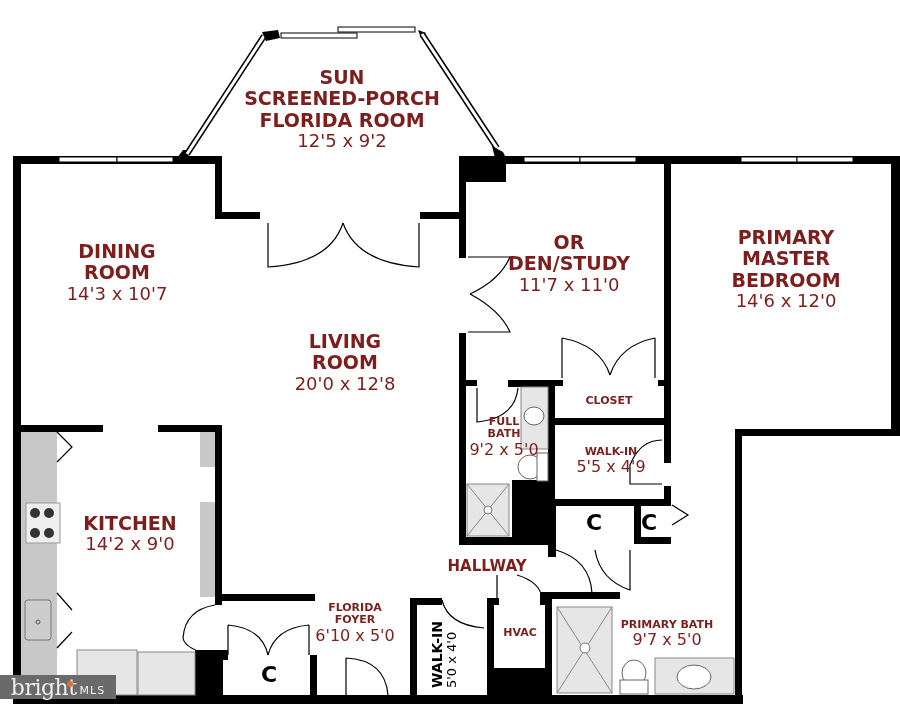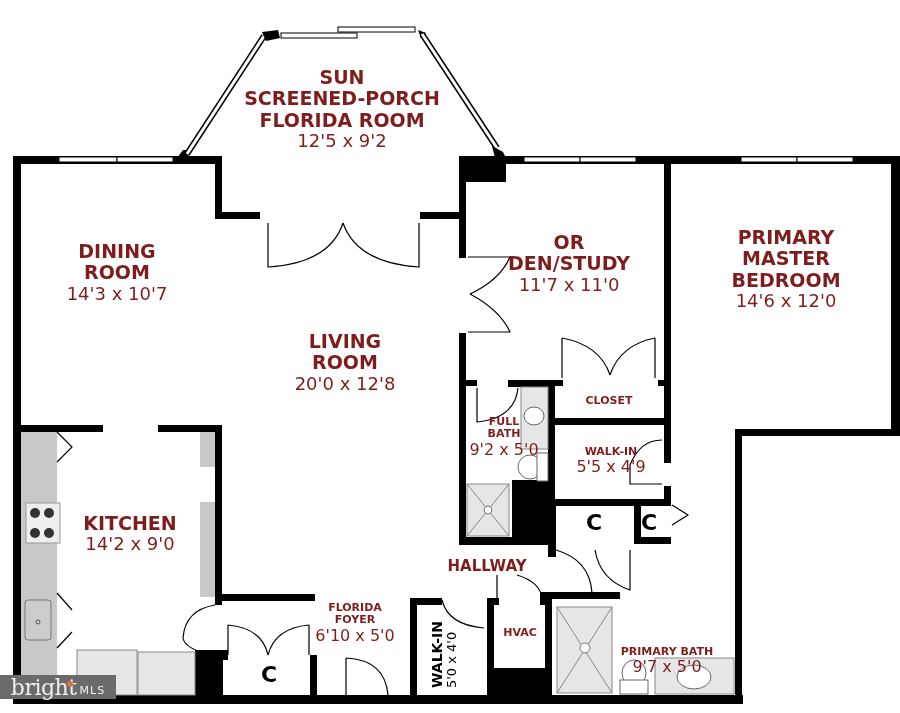--- a/index.html
+++ b/index.html
@@ -255,21 +255,21 @@
 
 <div class="vert" style="left:430px; top:688px;">
   <span class="name">WALK-IN</span>
   <span class="dim">5'0 x 4'0</span>
 </div>
 
 <div class="lbl sm" style="left:520px; top:627px;">
   <span class="name">HVAC</span>
 </div>
 
-<div class="lbl sm" style="left:667px; top:646px;">
+<div class="lbl sm" style="left:667px; top:619px;">
   <span class="name">PRIMARY BATH</span>
   <span class="dim">9'7 x 5'0</span>
 </div>
 
 <div class="c-lbl" style="left:594px; top:510px;">C</div>
 <div class="c-lbl" style="left:649px; top:510px;">C</div>
 <div class="c-lbl" style="left:269px; top:662px;">C</div>
 
 <div id="logo">
   <span class="b"><span>bright</span><span class="dot"></span></span>

